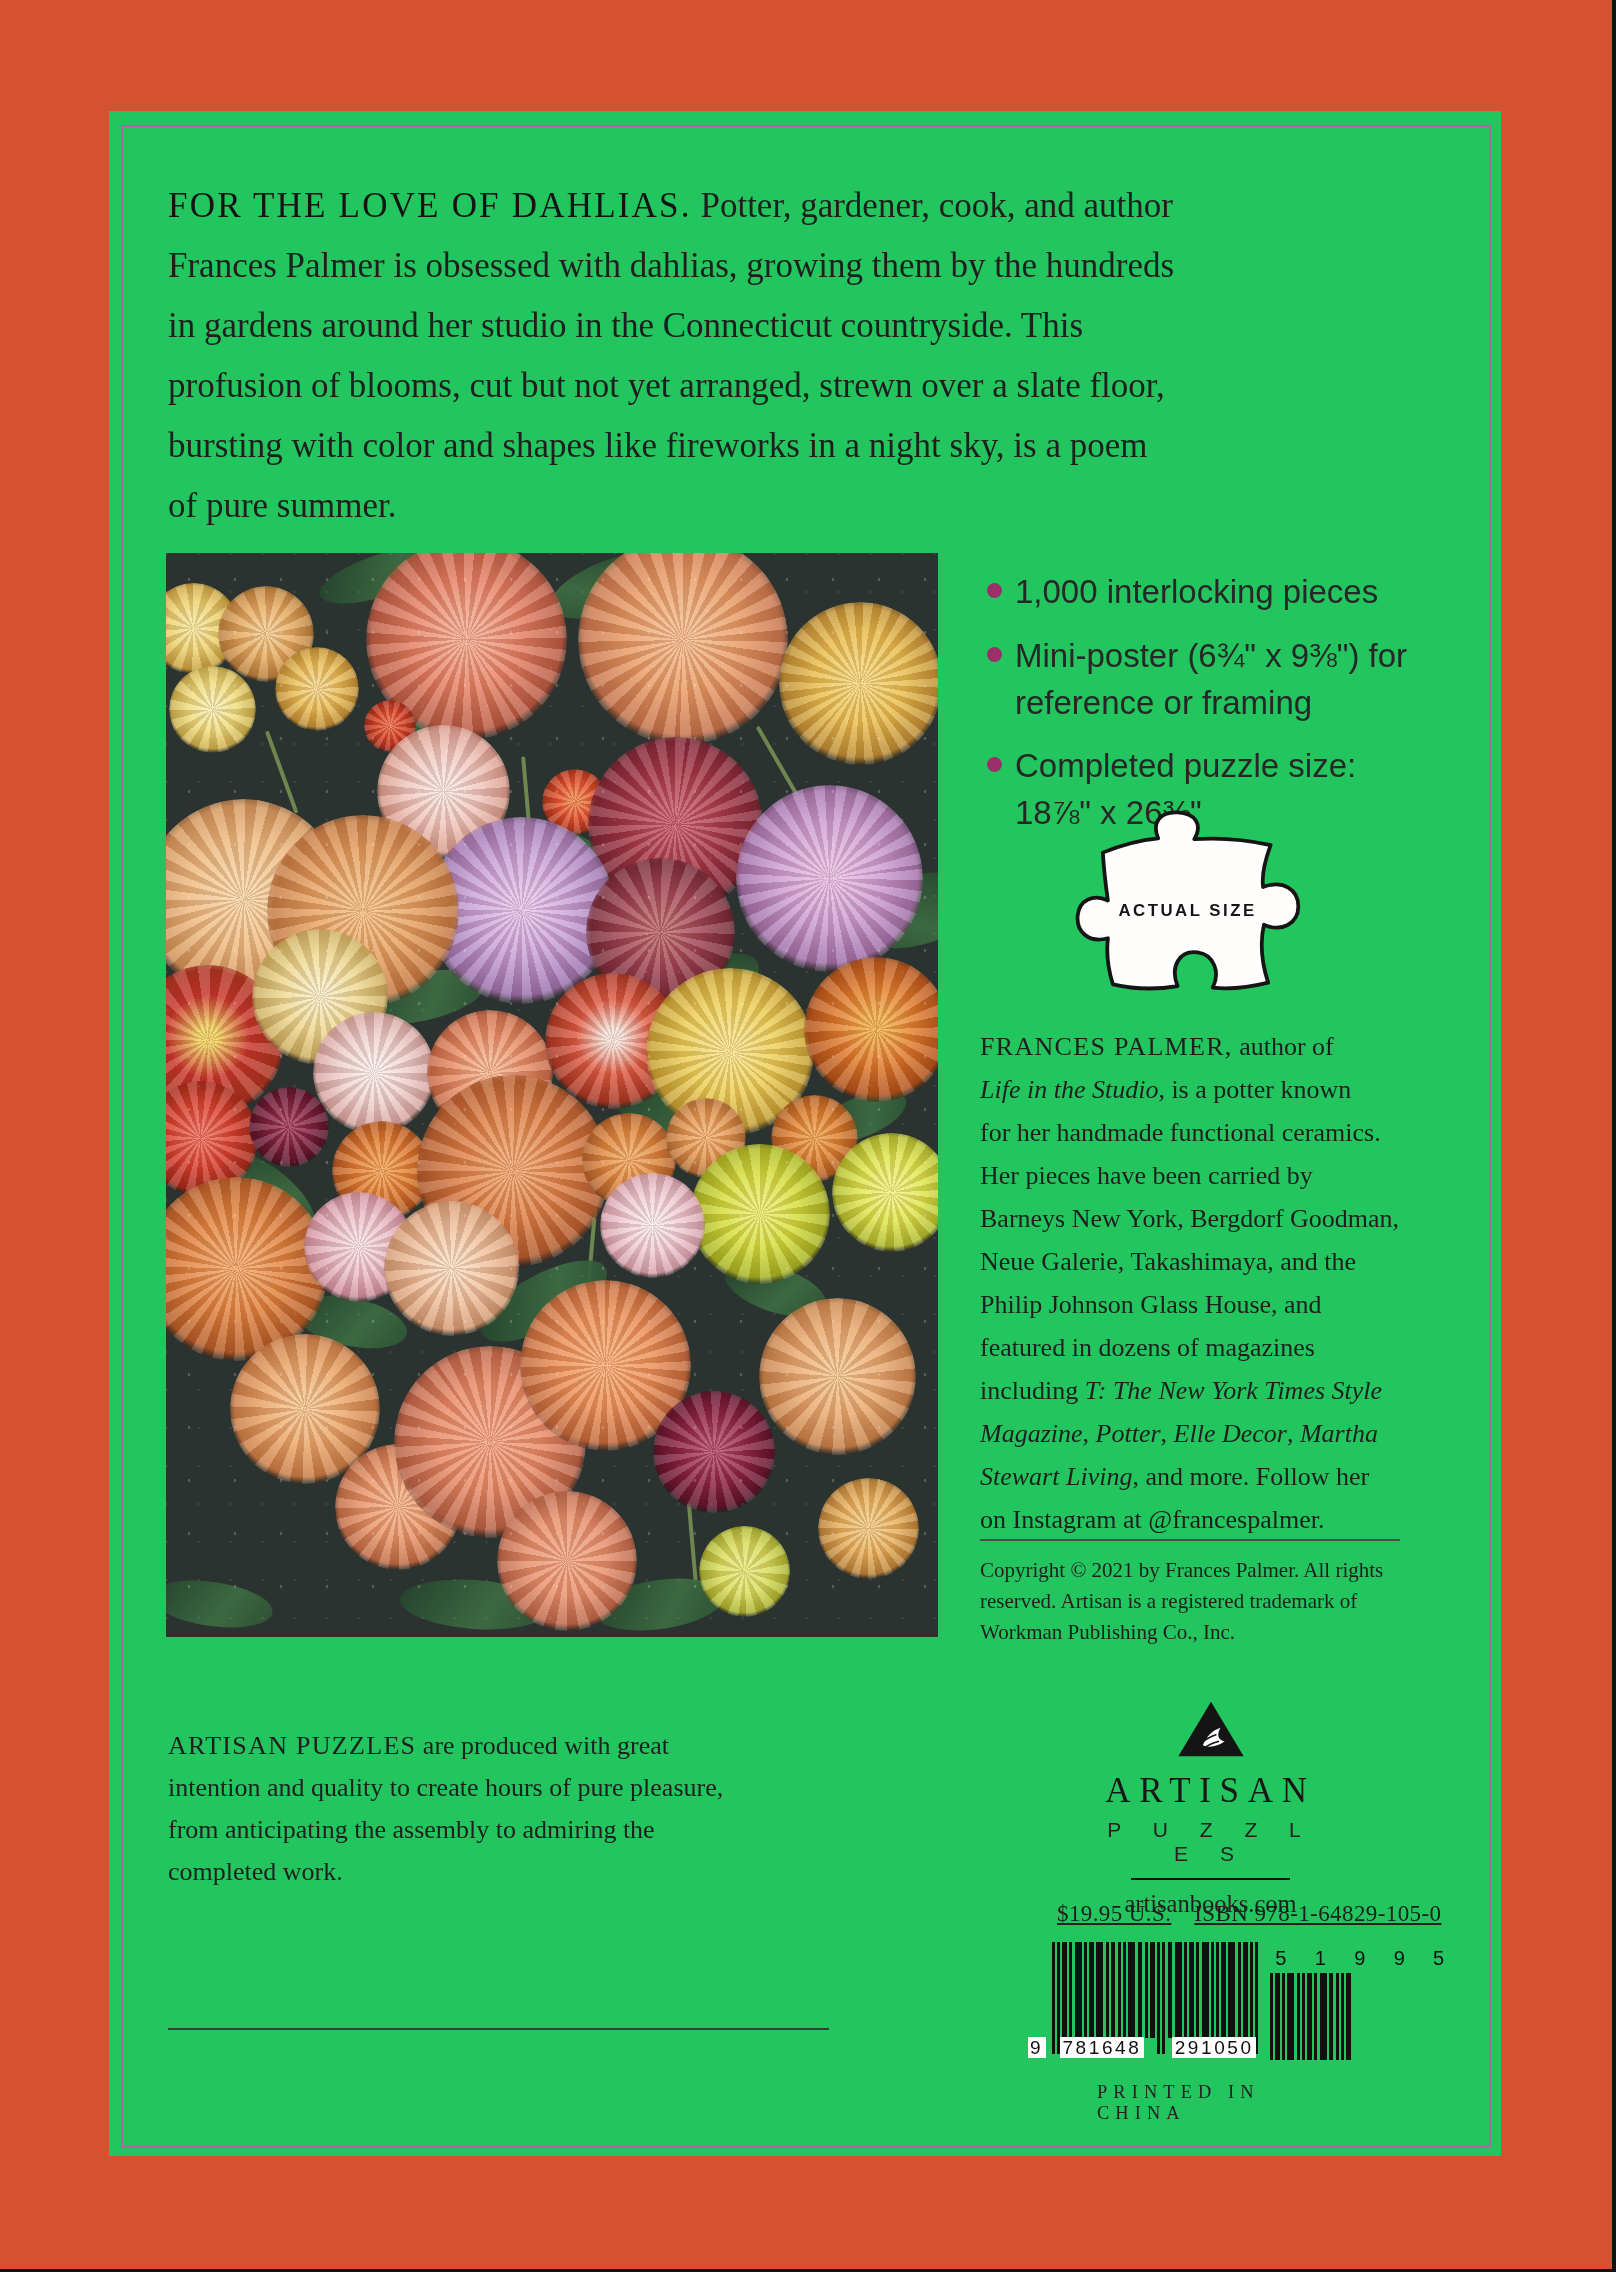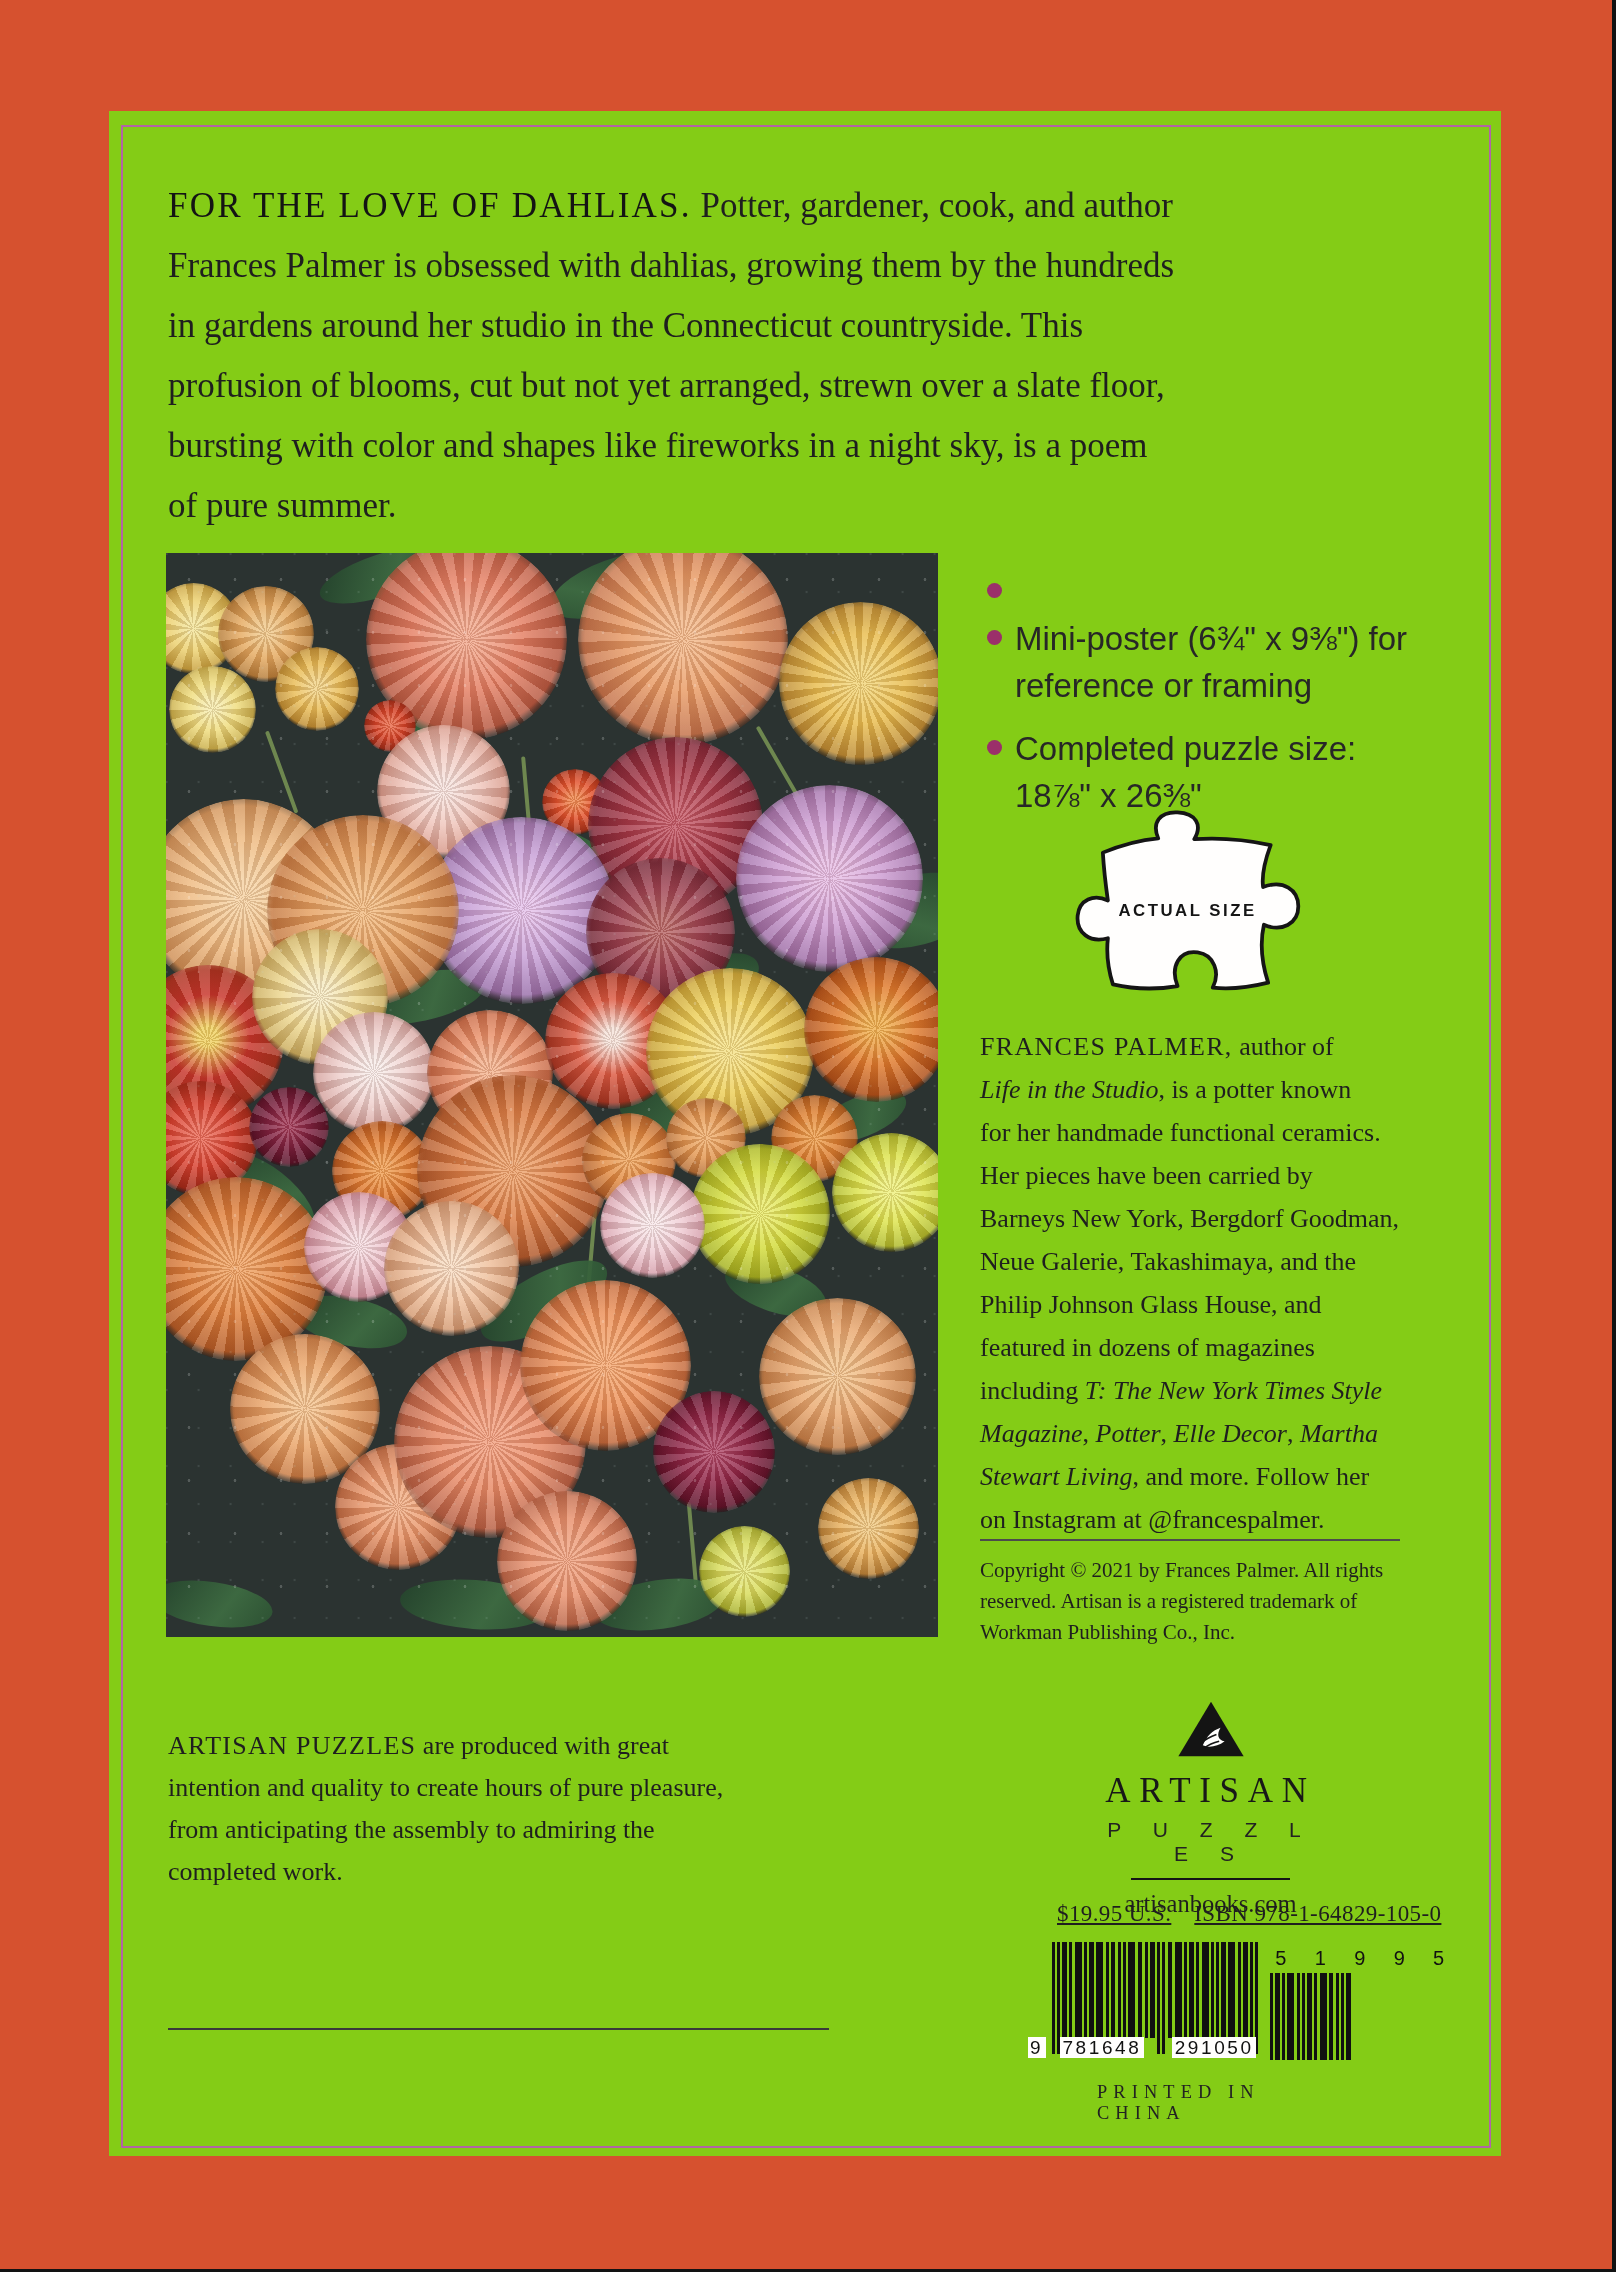--- a/index.html
+++ b/index.html
@@ -1,20 +1,20 @@
 <!DOCTYPE html>
 <html style="font-size:14px"><head>
 <meta charset="utf-8">
 <style>
   html,body{margin:0;padding:0;background:#888;}
   .canvas{position:relative;width:1616px;height:2273px;background:#d6512f;overflow:hidden;
           font-family:"Liberation Serif",serif;color:#1f1f1f;}
   .edge-right{position:absolute;right:0;top:0;width:4.4px;height:100%;background:#121212;}
   .edge-bottom{position:absolute;left:0;bottom:0;width:100%;height:4.4px;background:#121212;}
-  .page{position:absolute;left:109px;top:111px;width:1392px;height:2045px;background:#84cc16;}
+  .page{position:absolute;left:109px;top:111px;width:1392px;height:2045px;background:#22c55e;}
   .inner-border{position:absolute;left:12.2px;top:14px;right:9.6px;bottom:7.9px;
                 border:2.6px solid #b264a6;pointer-events:none;}
   .pre{white-space:pre-line;}
   
   .intro{position:absolute;left:59px;top:65px;width:1259px;font-size:35px;line-height:60px;}
   .seg-lead{letter-spacing:2.2px;font-weight:400;color:#141414;}
   .seg-italic{font-style:italic;}
   .seg-caps{letter-spacing:1.3px;}
   .seg-capsbold{font-weight:700;letter-spacing:0.9px;}
   
@@ -140,20 +140,21 @@
         <div class="flower" style="left: 331px; top: 938px; width: 140px; height: 140px; background: repeating-conic-gradient(from 40deg, rgba(255, 255, 255, 0.17) 0deg, rgba(255, 255, 255, 0.17) 10deg, rgba(60, 20, 10, 0.13) 10deg, rgba(60, 20, 10, 0.13) 20deg), radial-gradient(circle at 50% 47%, rgb(240, 164, 130) 0px, rgb(240, 164, 130) 9%, rgb(232, 144, 108) 38%, rgb(188, 102, 72) 66%, rgba(0, 0, 0, 0.35) 74%, transparent 77%); mask-image: radial-gradient(circle, rgb(0, 0, 0) 66%, rgba(0, 0, 0, 0.75) 71%, transparent 76%);"></div>
         <div class="flower" style="left: 487px; top: 838px; width: 122px; height: 122px; background: repeating-conic-gradient(from 77deg, rgba(255, 255, 255, 0.17) 0deg, rgba(255, 255, 255, 0.17) 10deg, rgba(60, 20, 10, 0.13) 10deg, rgba(60, 20, 10, 0.13) 20deg), radial-gradient(circle at 50% 47%, rgb(176, 74, 106) 0px, rgb(176, 74, 106) 9%, rgb(142, 36, 70) 38%, rgb(94, 16, 41) 66%, rgba(0, 0, 0, 0.35) 74%, transparent 77%); mask-image: radial-gradient(circle, rgb(0, 0, 0) 66%, rgba(0, 0, 0, 0.75) 71%, transparent 76%);"></div>
         <div class="flower" style="left: 593px; top: 745px; width: 157px; height: 157px; background: repeating-conic-gradient(from 114deg, rgba(255, 255, 255, 0.17) 0deg, rgba(255, 255, 255, 0.17) 10deg, rgba(60, 20, 10, 0.13) 10deg, rgba(60, 20, 10, 0.13) 20deg), radial-gradient(circle at 50% 47%, rgb(242, 196, 142) 0px, rgb(242, 196, 142) 9%, rgb(234, 169, 112) 38%, rgb(198, 128, 72) 66%, rgba(0, 0, 0, 0.35) 74%, transparent 77%); mask-image: radial-gradient(circle, rgb(0, 0, 0) 66%, rgba(0, 0, 0, 0.75) 71%, transparent 76%);"></div>
         <div class="flower" style="left: 652px; top: 925px; width: 101px; height: 101px; background: repeating-conic-gradient(from 151deg, rgba(255, 255, 255, 0.17) 0deg, rgba(255, 255, 255, 0.17) 10deg, rgba(60, 20, 10, 0.13) 10deg, rgba(60, 20, 10, 0.13) 20deg), radial-gradient(circle at 50% 47%, rgb(240, 202, 132) 0px, rgb(240, 202, 132) 9%, rgb(232, 176, 92) 38%, rgb(188, 132, 56) 66%, rgba(0, 0, 0, 0.35) 74%, transparent 77%); mask-image: radial-gradient(circle, rgb(0, 0, 0) 66%, rgba(0, 0, 0, 0.75) 71%, transparent 76%);"></div>
         <div class="flower" style="left: 533px; top: 973px; width: 91px; height: 91px; background: repeating-conic-gradient(from 188deg, rgba(255, 255, 255, 0.17) 0deg, rgba(255, 255, 255, 0.17) 14deg, rgba(60, 20, 10, 0.13) 14deg, rgba(60, 20, 10, 0.13) 28deg), radial-gradient(circle at 50% 47%, rgb(230, 232, 126) 0px, rgb(230, 232, 126) 9%, rgb(216, 220, 90) 38%, rgb(170, 179, 46) 66%, rgba(0, 0, 0, 0.35) 74%, transparent 77%); mask-image: radial-gradient(circle, rgb(0, 0, 0) 66%, rgba(0, 0, 0, 0.75) 71%, transparent 76%);"></div>
       </div>
 
     <div class="bullets">
         <div class="bullet">
           <div class="bullet-dot"></div>
+          <div class="bullet-text pre">1,000 interlocking pieces</div>
         </div>
         <div class="bullet">
           <div class="bullet-dot"></div>
           <div class="bullet-text pre">Mini-poster (6¾" x 9⅜") for
 reference or framing</div>
         </div>
         <div class="bullet">
           <div class="bullet-dot"></div>
           <div class="bullet-text pre">Completed puzzle size:
 18⅞" x 26⅜"</div>

